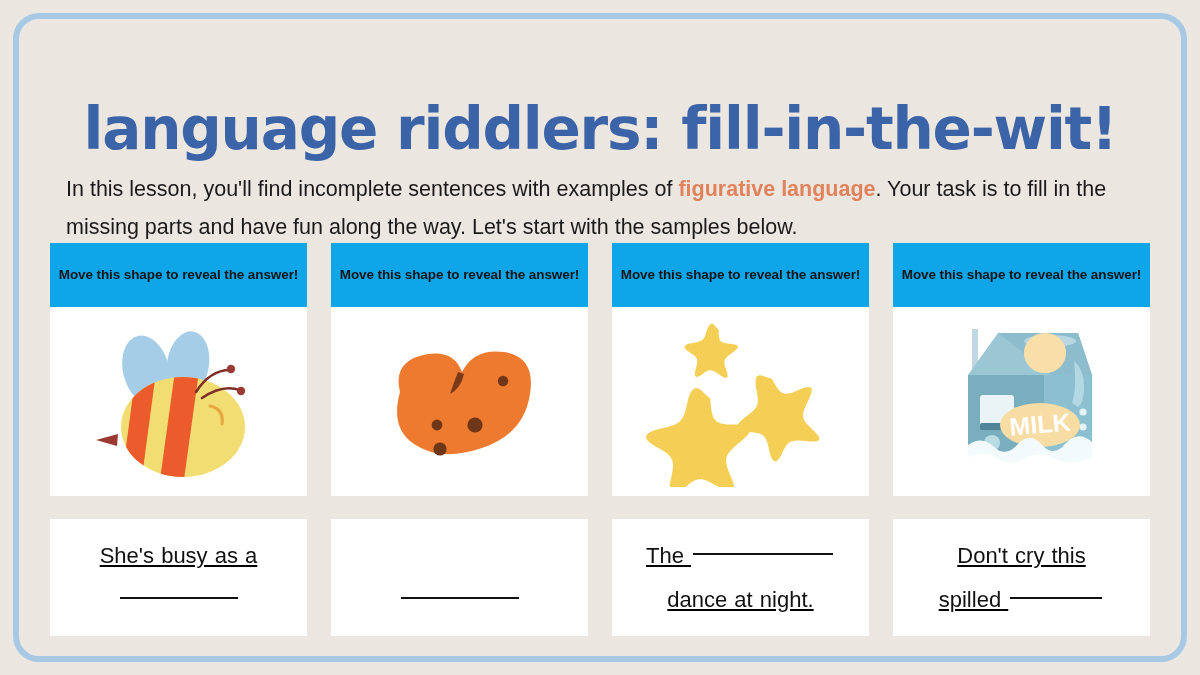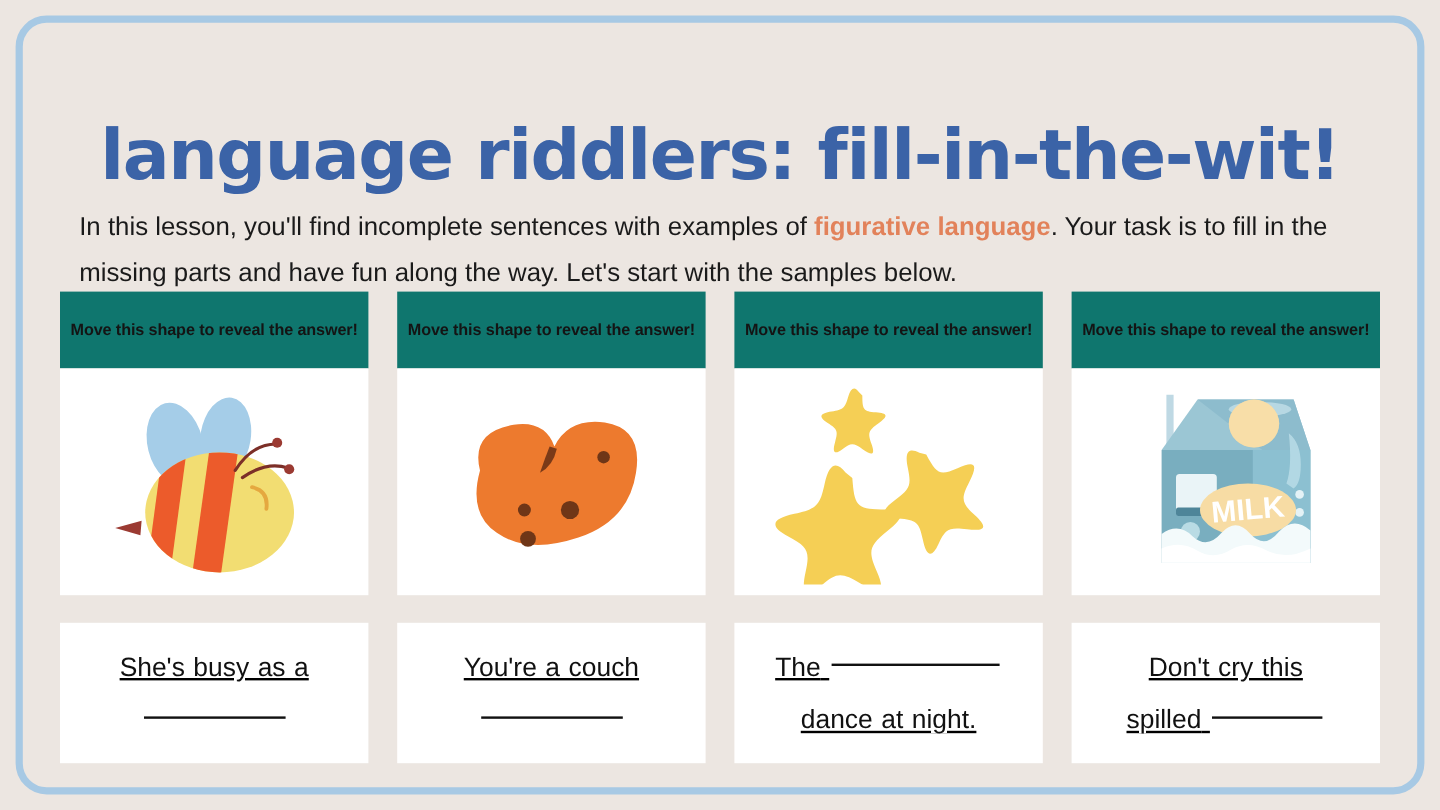--- a/index.html
+++ b/index.html
@@ -74,21 +74,21 @@
     width: 1100px;
     display: flex;
     gap: 24px;
   }
   .card-col {
     width: 257px;
   }
 
   .card-head {
     height: 64px;
-    background: #0f766e;
+    background: #0ea5e9;
     display: flex;
     align-items: center;
     justify-content: center;
     text-align: center;
     font-size: 13.5px;
     font-weight: bold;
     line-height: 20px;
     color: #141414;
     letter-spacing: -0.1px;
   }
@@ -192,21 +192,21 @@
           <path d="M30 60 Q22 28 58 22 Q84 18 92 40 Q104 16 134 20 Q166 25 160 62 Q154 102 112 116 Q70 130 44 112 Q20 96 30 60 Z" fill="#ed7a2e"></path>
           <path d="M88 40 Q84 50 80 62 Q91 56 94 42 Z" fill="#7a3a18"></path>
           <circle cx="133" cy="49" r="5.2" fill="#6f3617"></circle>
           <circle cx="105" cy="93" r="7.6" fill="#6f3617"></circle>
           <circle cx="67" cy="93" r="5.4" fill="#6f3617"></circle>
           <circle cx="70" cy="117" r="6.6" fill="#6f3617"></circle>
         </svg>
       </div>
       <div class="card-sentence">
         <div class="sentence-text">
-          <span>You're a couch</span><br>
+          <br>
           <span class="blank w-md"></span>
         </div>
       </div>
     </div>
 
     <div class="card-col">
       <div class="card-head">Move this shape to reveal the answer!</div>
       <div class="card-art">
         <svg width="190" height="170" viewBox="0 0 190 170">
           <defs>

